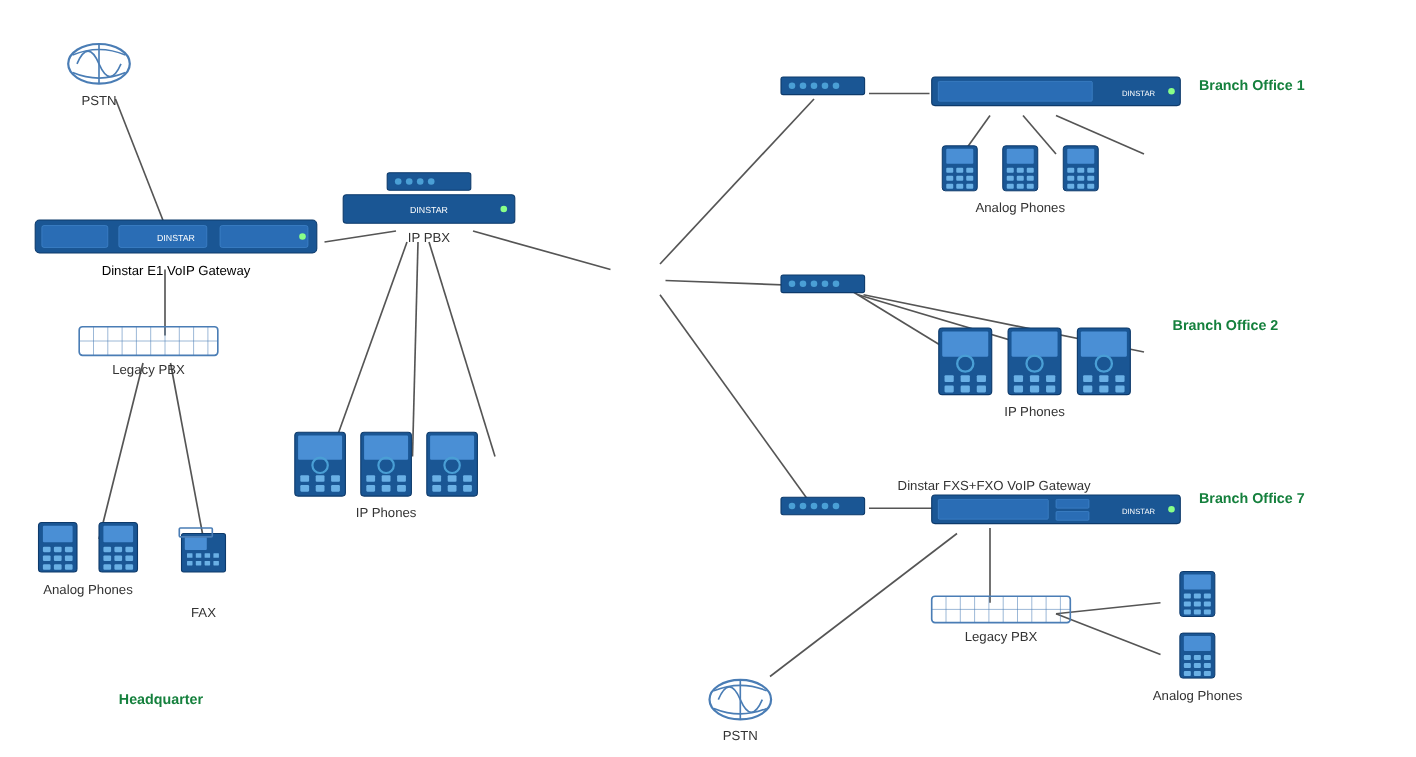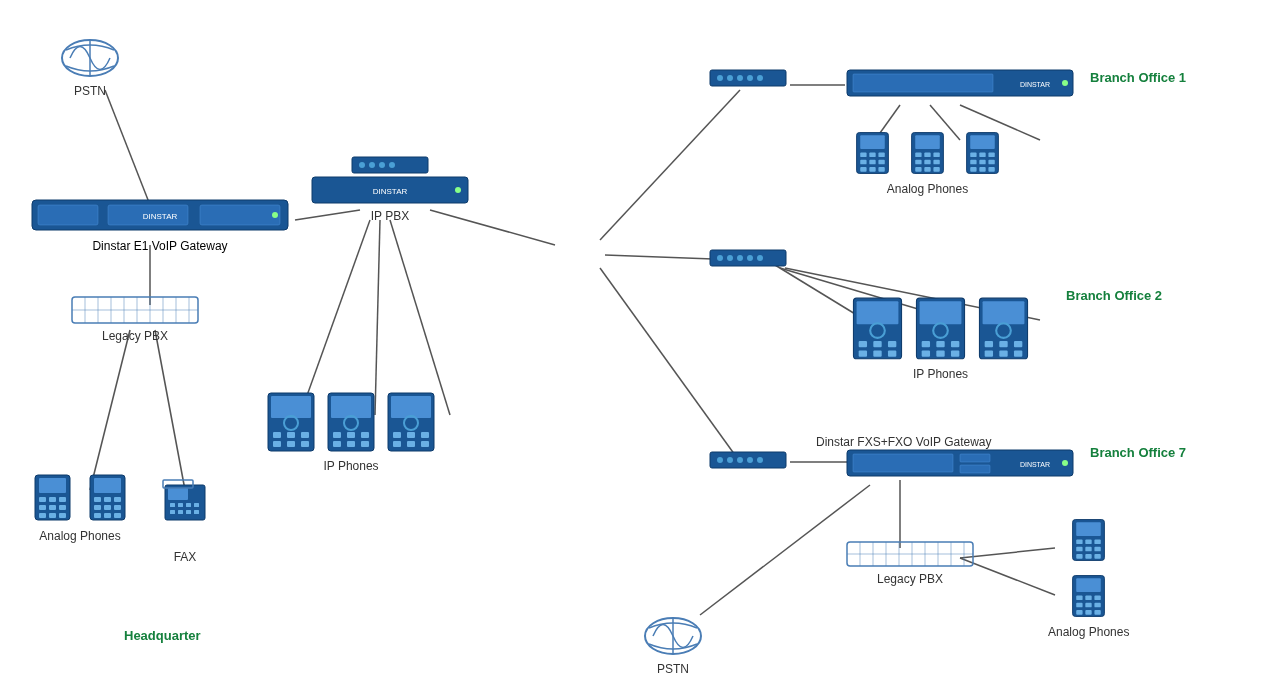--- a/index.html
+++ b/index.html
@@ -242,21 +242,21 @@
         <rect x="36" y="42" width="8" height="6" rx="1" fill="#6ab0e5"></rect>
         <rect x="8" y="51" width="8" height="6" rx="1" fill="#6ab0e5"></rect>
         <rect x="22" y="51" width="8" height="6" rx="1" fill="#6ab0e5"></rect>
         <rect x="36" y="51" width="8" height="6" rx="1" fill="#6ab0e5"></rect>
       </svg>
     </div>
     <span class="label">IP Phones</span>
   </div>
 
 
-  <div class="node" style="left:124px;top:628px;">
+  <div class="node" style="left:108px;top:628px;">
     <span class="label-bold">Headquarter</span>
   </div>
 
   <div class="node" style="left:1090px;top:70px;">
     <span class="label-bold">Branch Office 1</span>
   </div>
 
   <div class="node" style="left:1066px;top:240px;margin-top:48px;">
     <span class="label-bold">Branch Office 2</span>
   </div>

